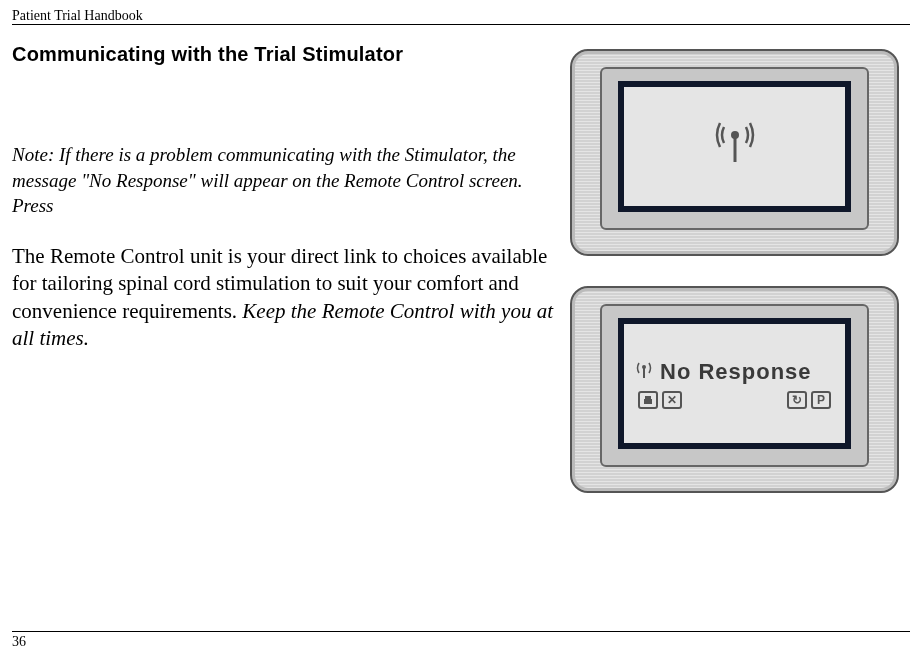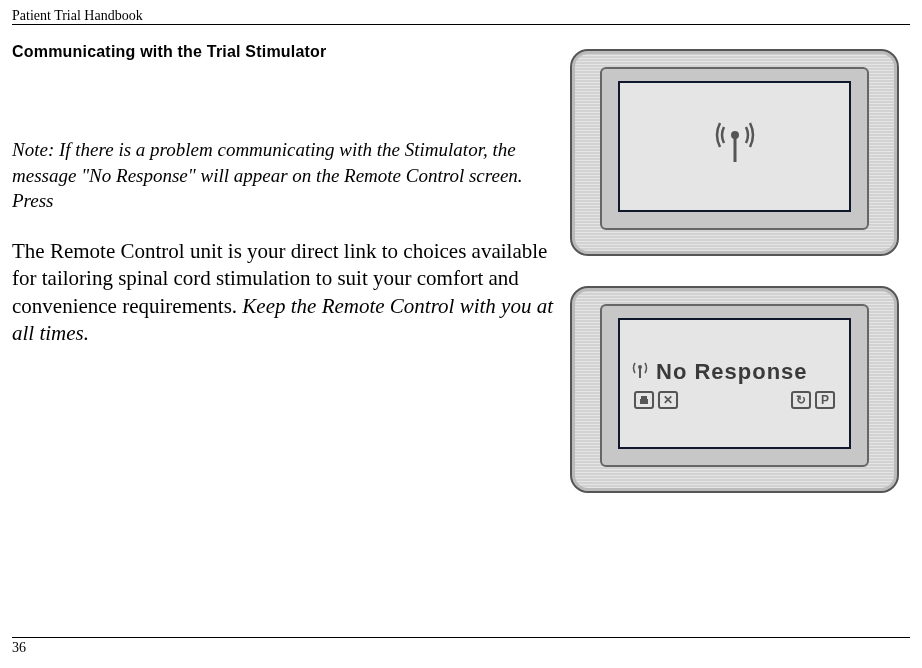--- a/index.html
+++ b/index.html
@@ -25,21 +25,21 @@
       display: flex;
       gap: 0px;
     }
     .text-column {
       flex: 1;
       padding-right: 8px;
     }
     .section-title {
       font-family: 'Arial Black', Futura, 'Helvetica Neue', sans-serif;
       font-weight: 900;
-      font-size: 16px;
+      font-size: 20px;
       letter-spacing: 0.2px;
     }
     .body-text {
       font-size: 21px;
       line-height: 1.3;
       margin-bottom: 8px;
     }
     .note-block {
       font-size: 19px;
       line-height: 1.35;
@@ -111,21 +111,21 @@
       border: 2px solid #666;
       border-radius: 6px;
       background: #c7c7c7;
     }
     .device-screen {
       position: absolute;
       top: 12px;
       left: 16px;
       right: 16px;
       bottom: 16px;
-      border: 2px solid #0f172a;
+      border: 6px solid #0f172a;
       background: #e5e5e5;
       display: flex;
       align-items: center;
       justify-content: center;
     }
     .screen-content-1 {
       font-size: 40px;
       color: #555;
     }
     .screen-content-2 {
@@ -164,21 +164,21 @@
       display: flex;
       align-items: center;
       justify-content: center;
       font-family: Arial, sans-serif;
       font-weight: bold;
       font-size: 12px;
       color: #555;
     }
     .page-number {
       position: absolute;
-      bottom: 12px;
+      bottom: 18px;
       left: 12px;
       font-size: 14px;
       border-top: 1px solid #000;
       width: calc(100% - 24px);
       padding-top: 2px;
     }
     .antenna-small {
       font-size: 16px;
       color: #555;
     }

